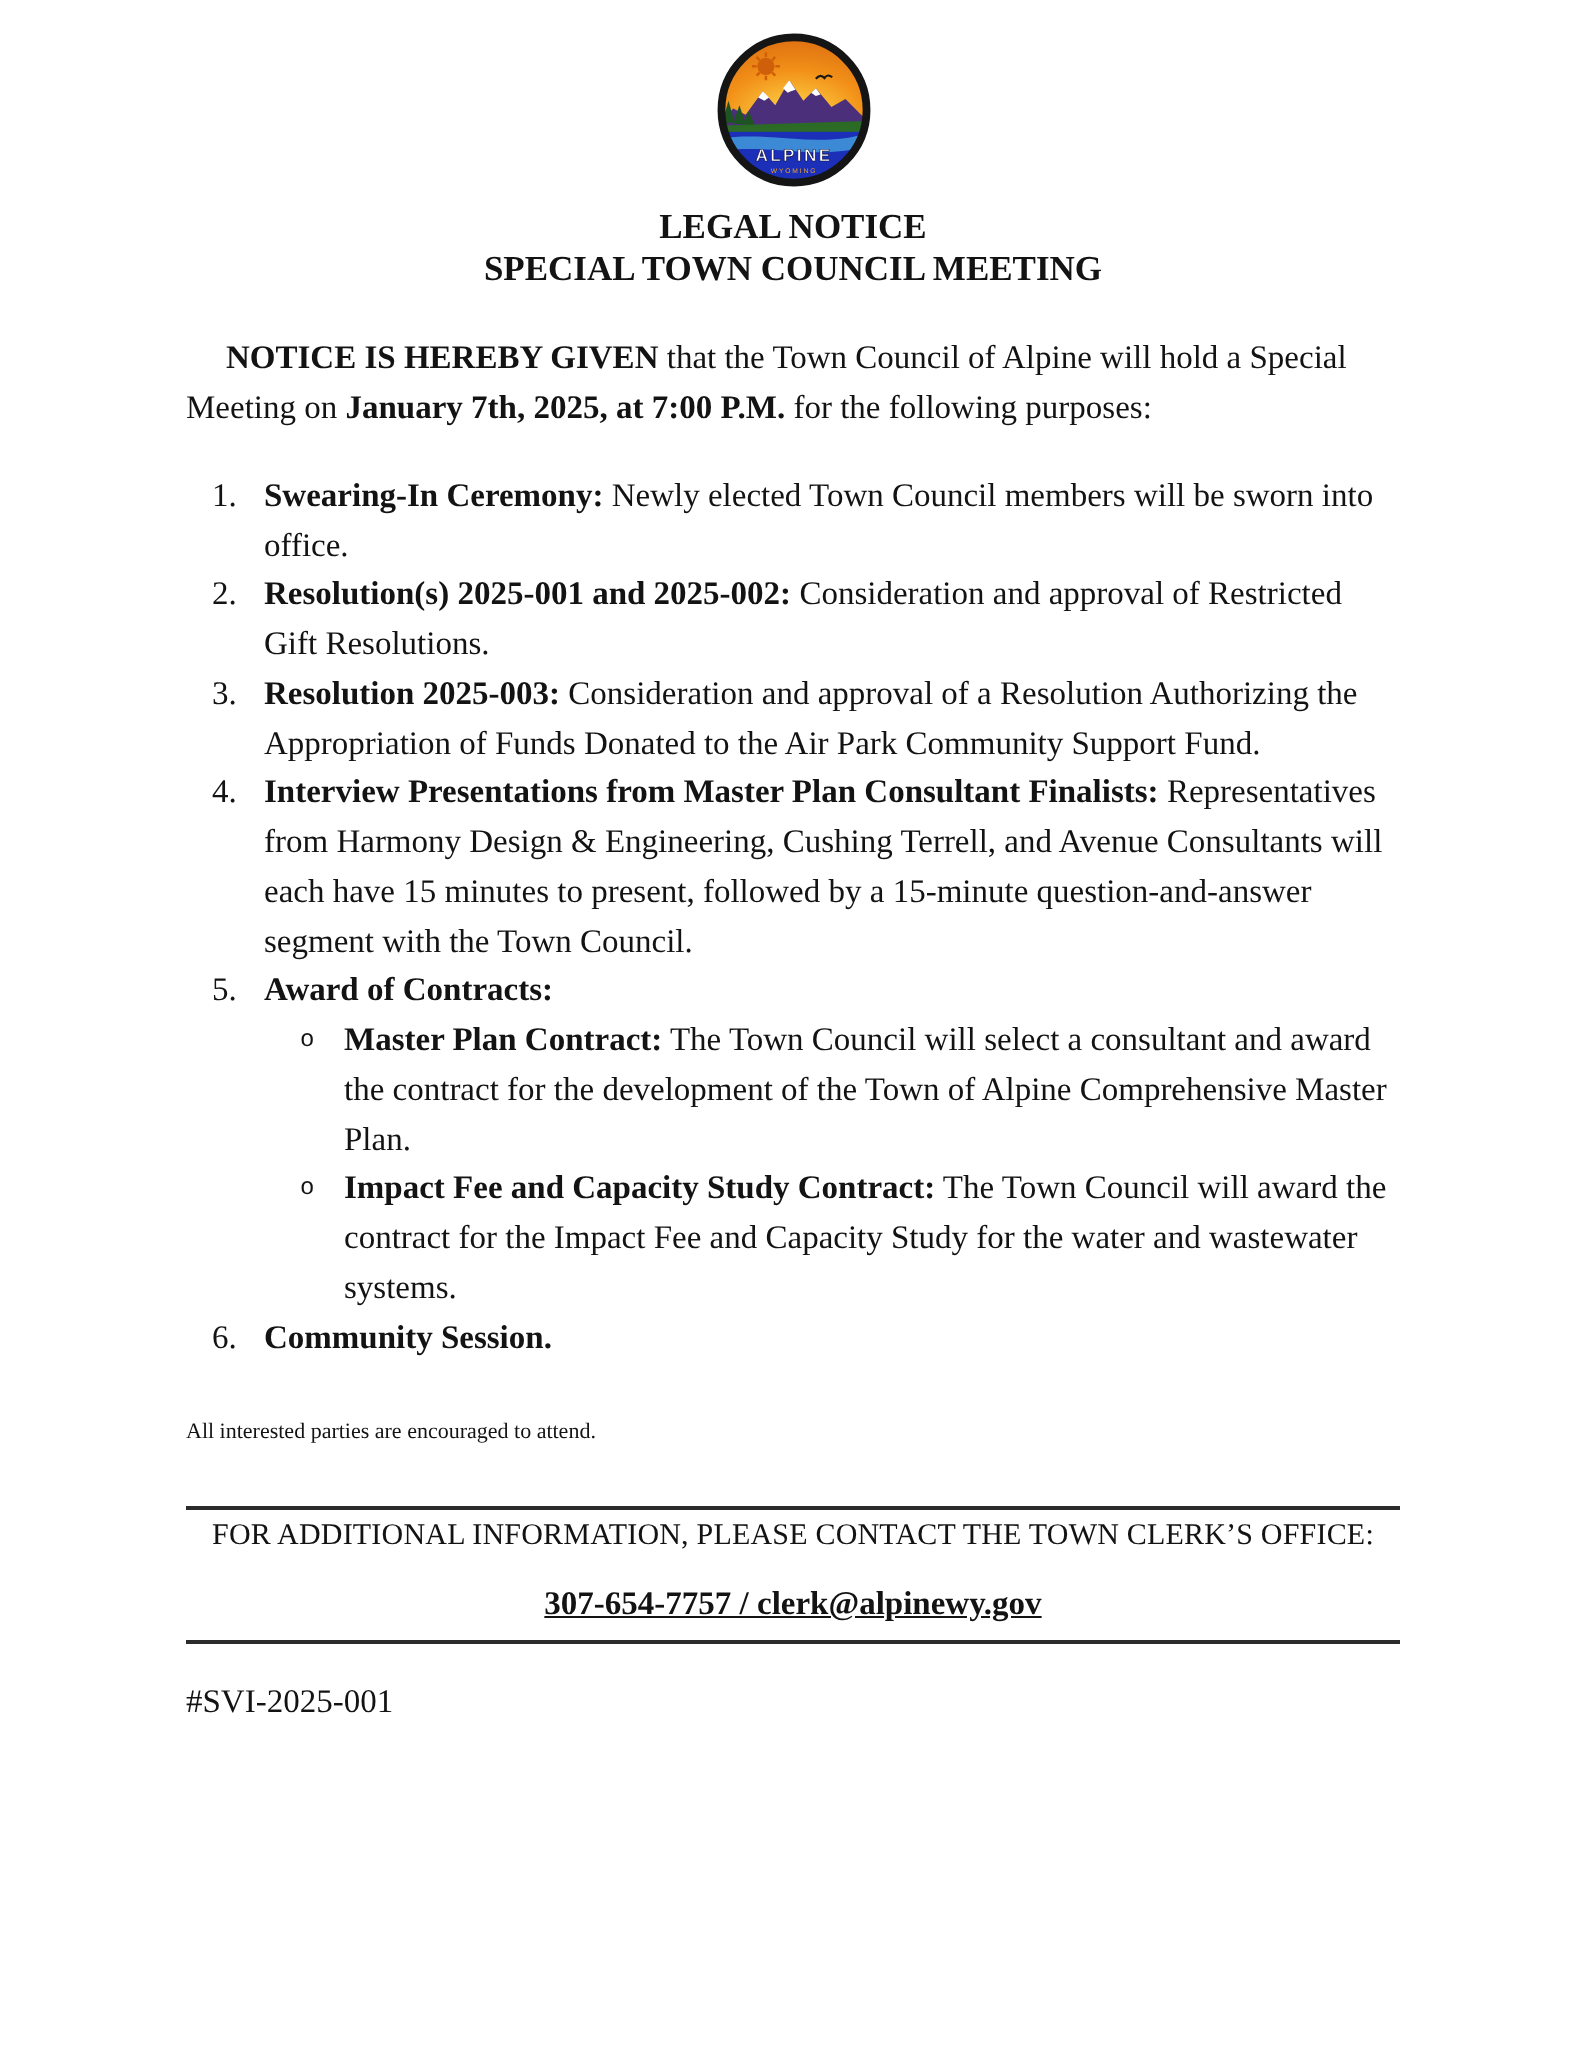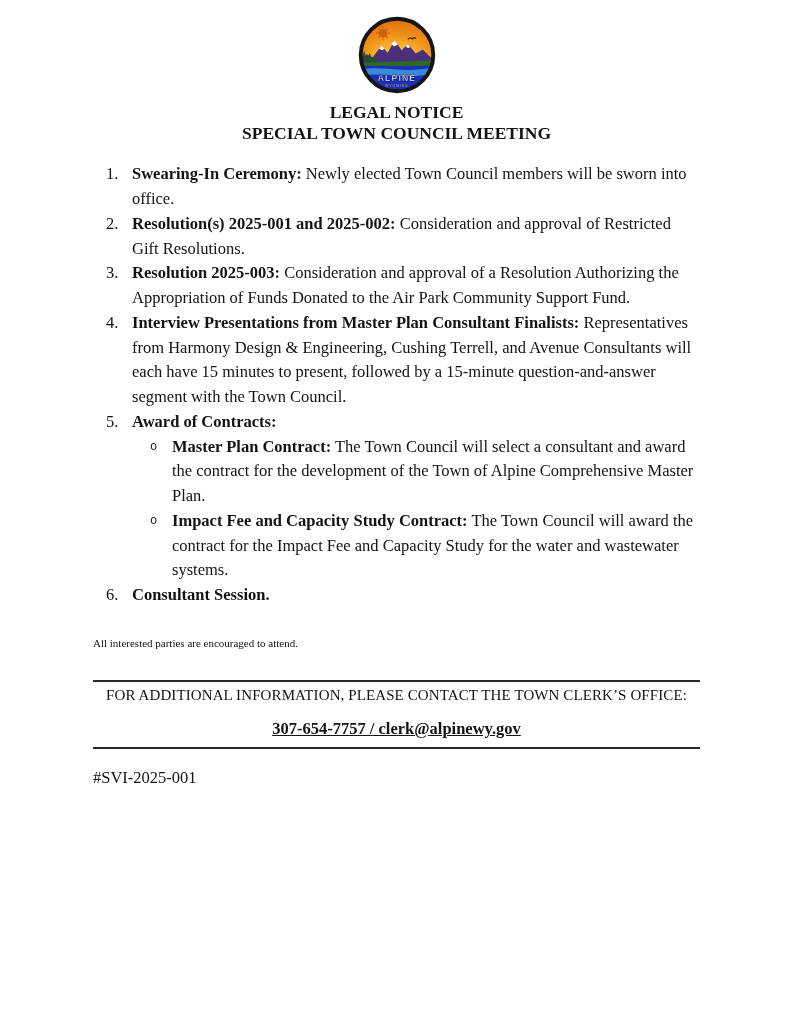--- a/index.html
+++ b/index.html
@@ -101,20 +101,21 @@
       <circle cx="50" cy="50" r="46.5" fill="none" stroke="#151515" stroke-width="5"></circle>
     </svg>
   </div>
 
   <div class="doc-title">
     <div>LEGAL NOTICE</div>
     <div>SPECIAL TOWN COUNCIL MEETING</div>
   </div>
 
 
+  <div class="notice-para"><span class="b">NOTICE IS HEREBY GIVEN</span><span> that the Town Council of Alpine will hold a Special Meeting on </span><span class="b">January 7th, 2025, at 7:00 P.M.</span><span> for the following purposes:</span></div>
 
   <div class="agenda">
 
     <div class="agenda-item">
       <span class="num">1.</span>
       <span class="txt"><span class="b">Swearing-In Ceremony:</span><span> Newly elected Town Council members will be sworn into office.</span></span>
     </div>
 
     <div class="agenda-item">
       <span class="num">2.</span>
@@ -143,21 +144,21 @@
           <div class="sub-item">
             <span class="marker">o</span>
             <span class="txt"><span class="b">Impact Fee and Capacity Study Contract:</span><span> The Town Council will award the contract for the Impact Fee and Capacity Study for the water and wastewater systems.</span></span>
           </div>
         </div>
       </span>
     </div>
 
     <div class="agenda-item">
       <span class="num">6.</span>
-      <span class="txt"><span class="b">Consultant Session.</span></span>
+      <span class="txt"><span class="b">Community Session.</span></span>
     </div>
 
   </div>
 
   <div class="closing">All interested parties are encouraged to attend.</div>
 
   <div class="footer-contact">
     <div class="contact-line">FOR ADDITIONAL INFORMATION, PLEASE CONTACT THE TOWN CLERK’S OFFICE:</div>
     <div class="phone-line">307-654-7757 / clerk@alpinewy.gov</div>
   </div>

